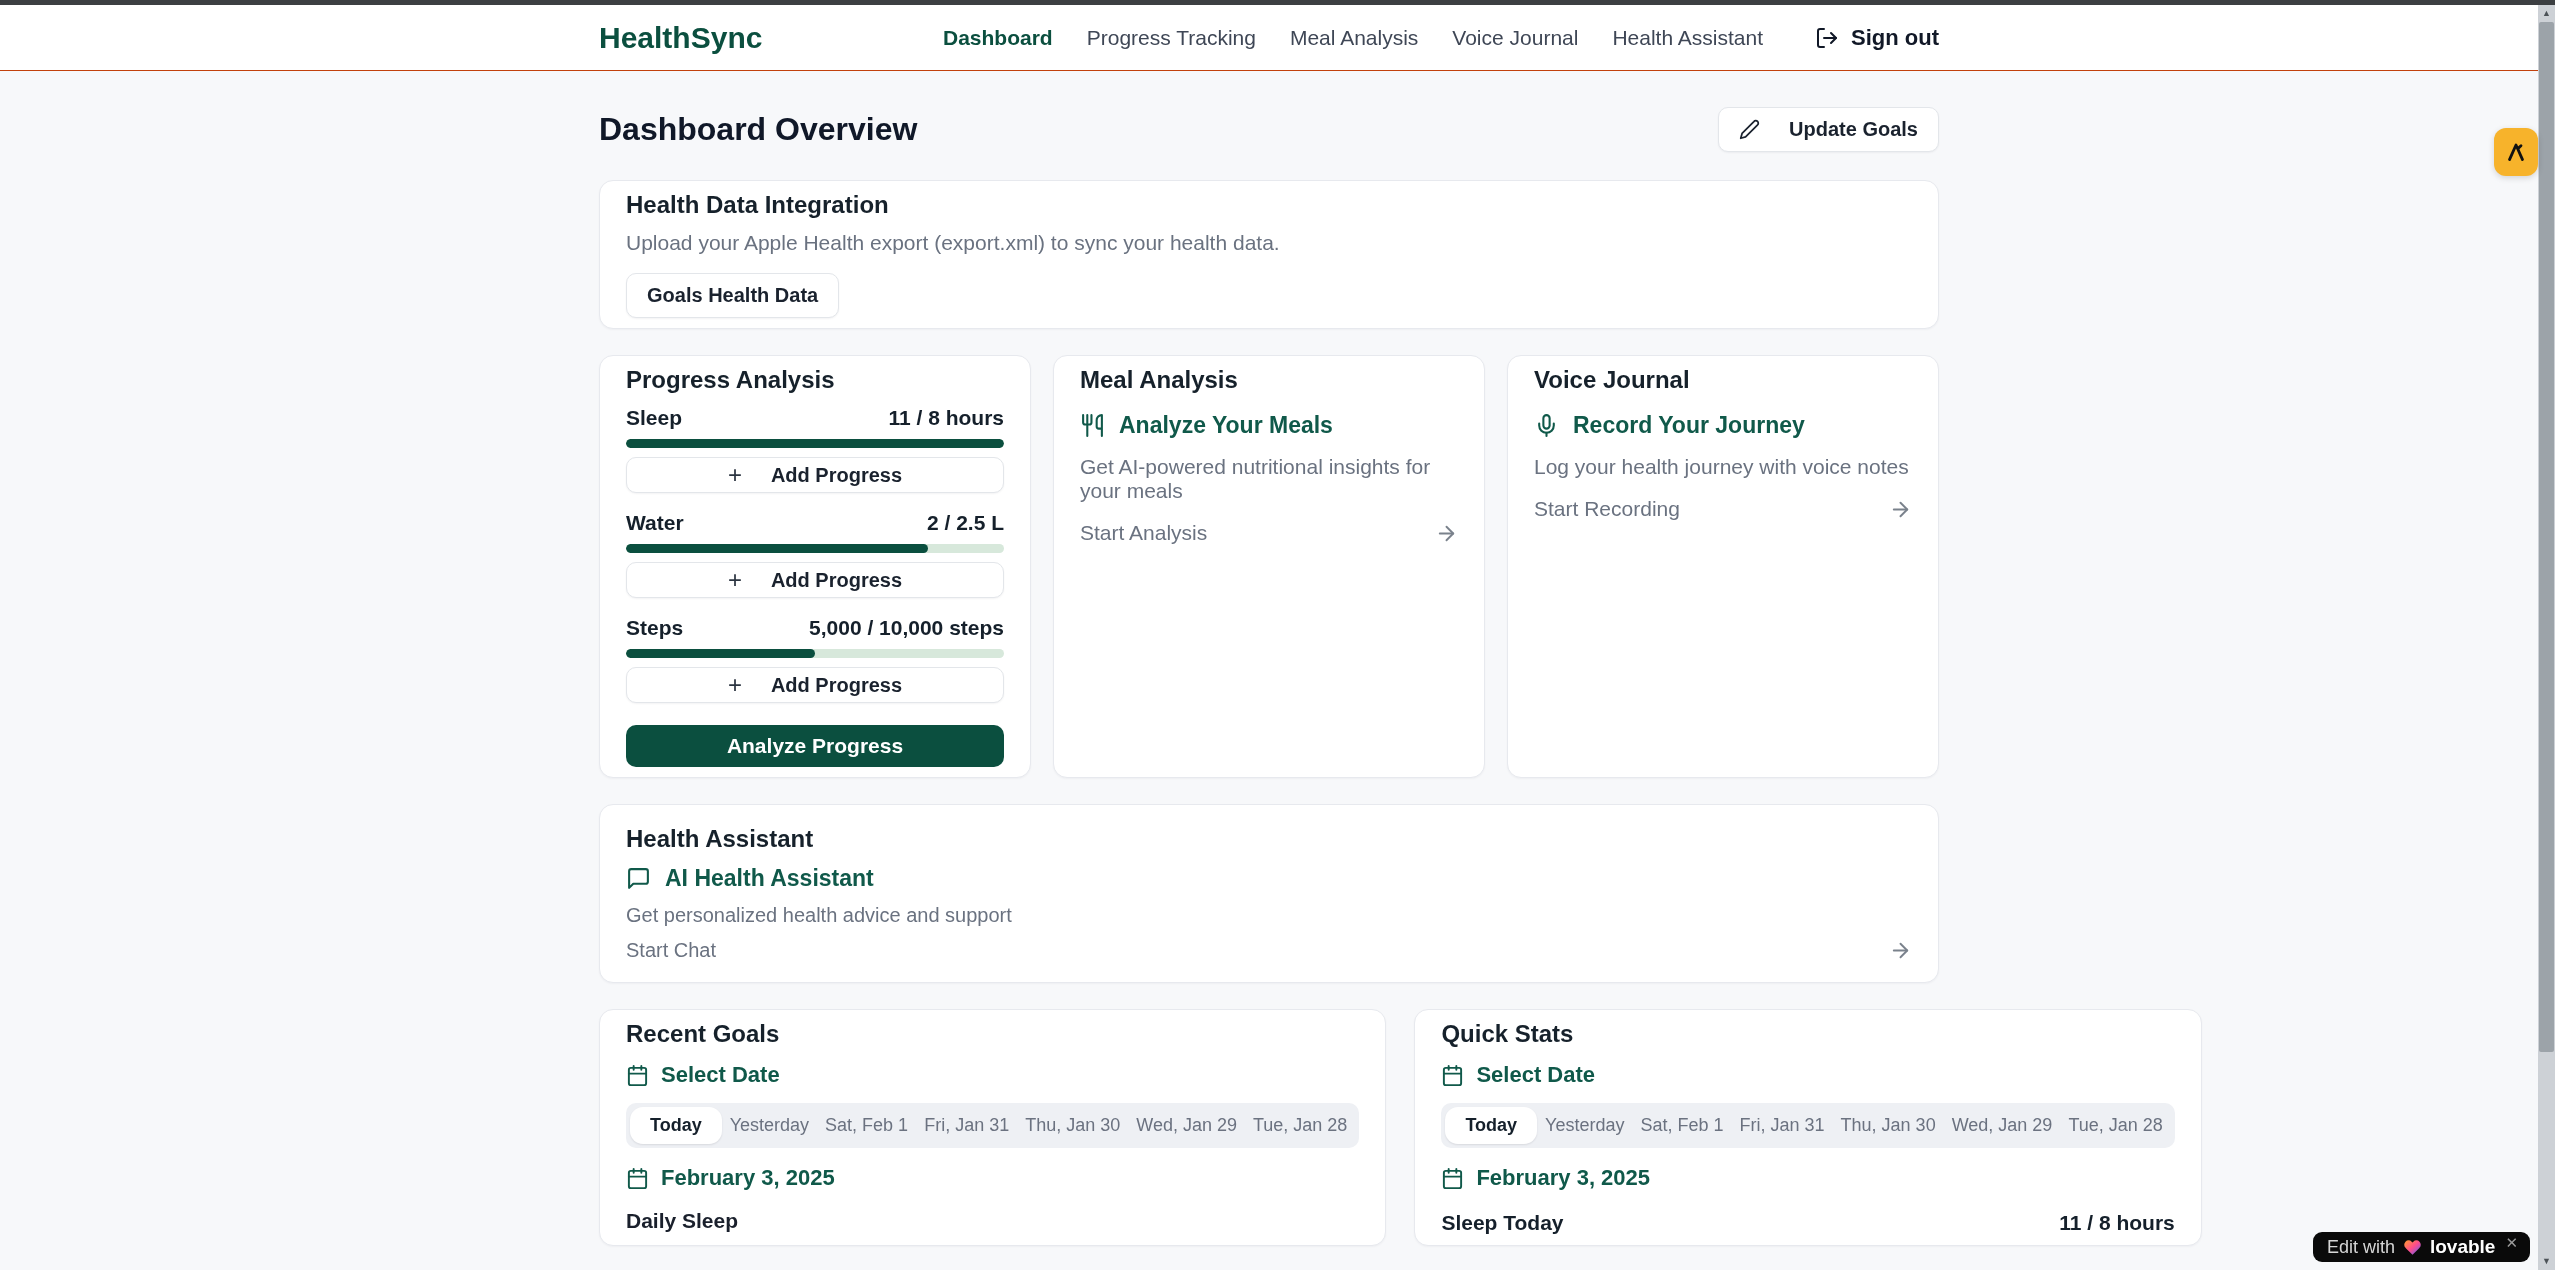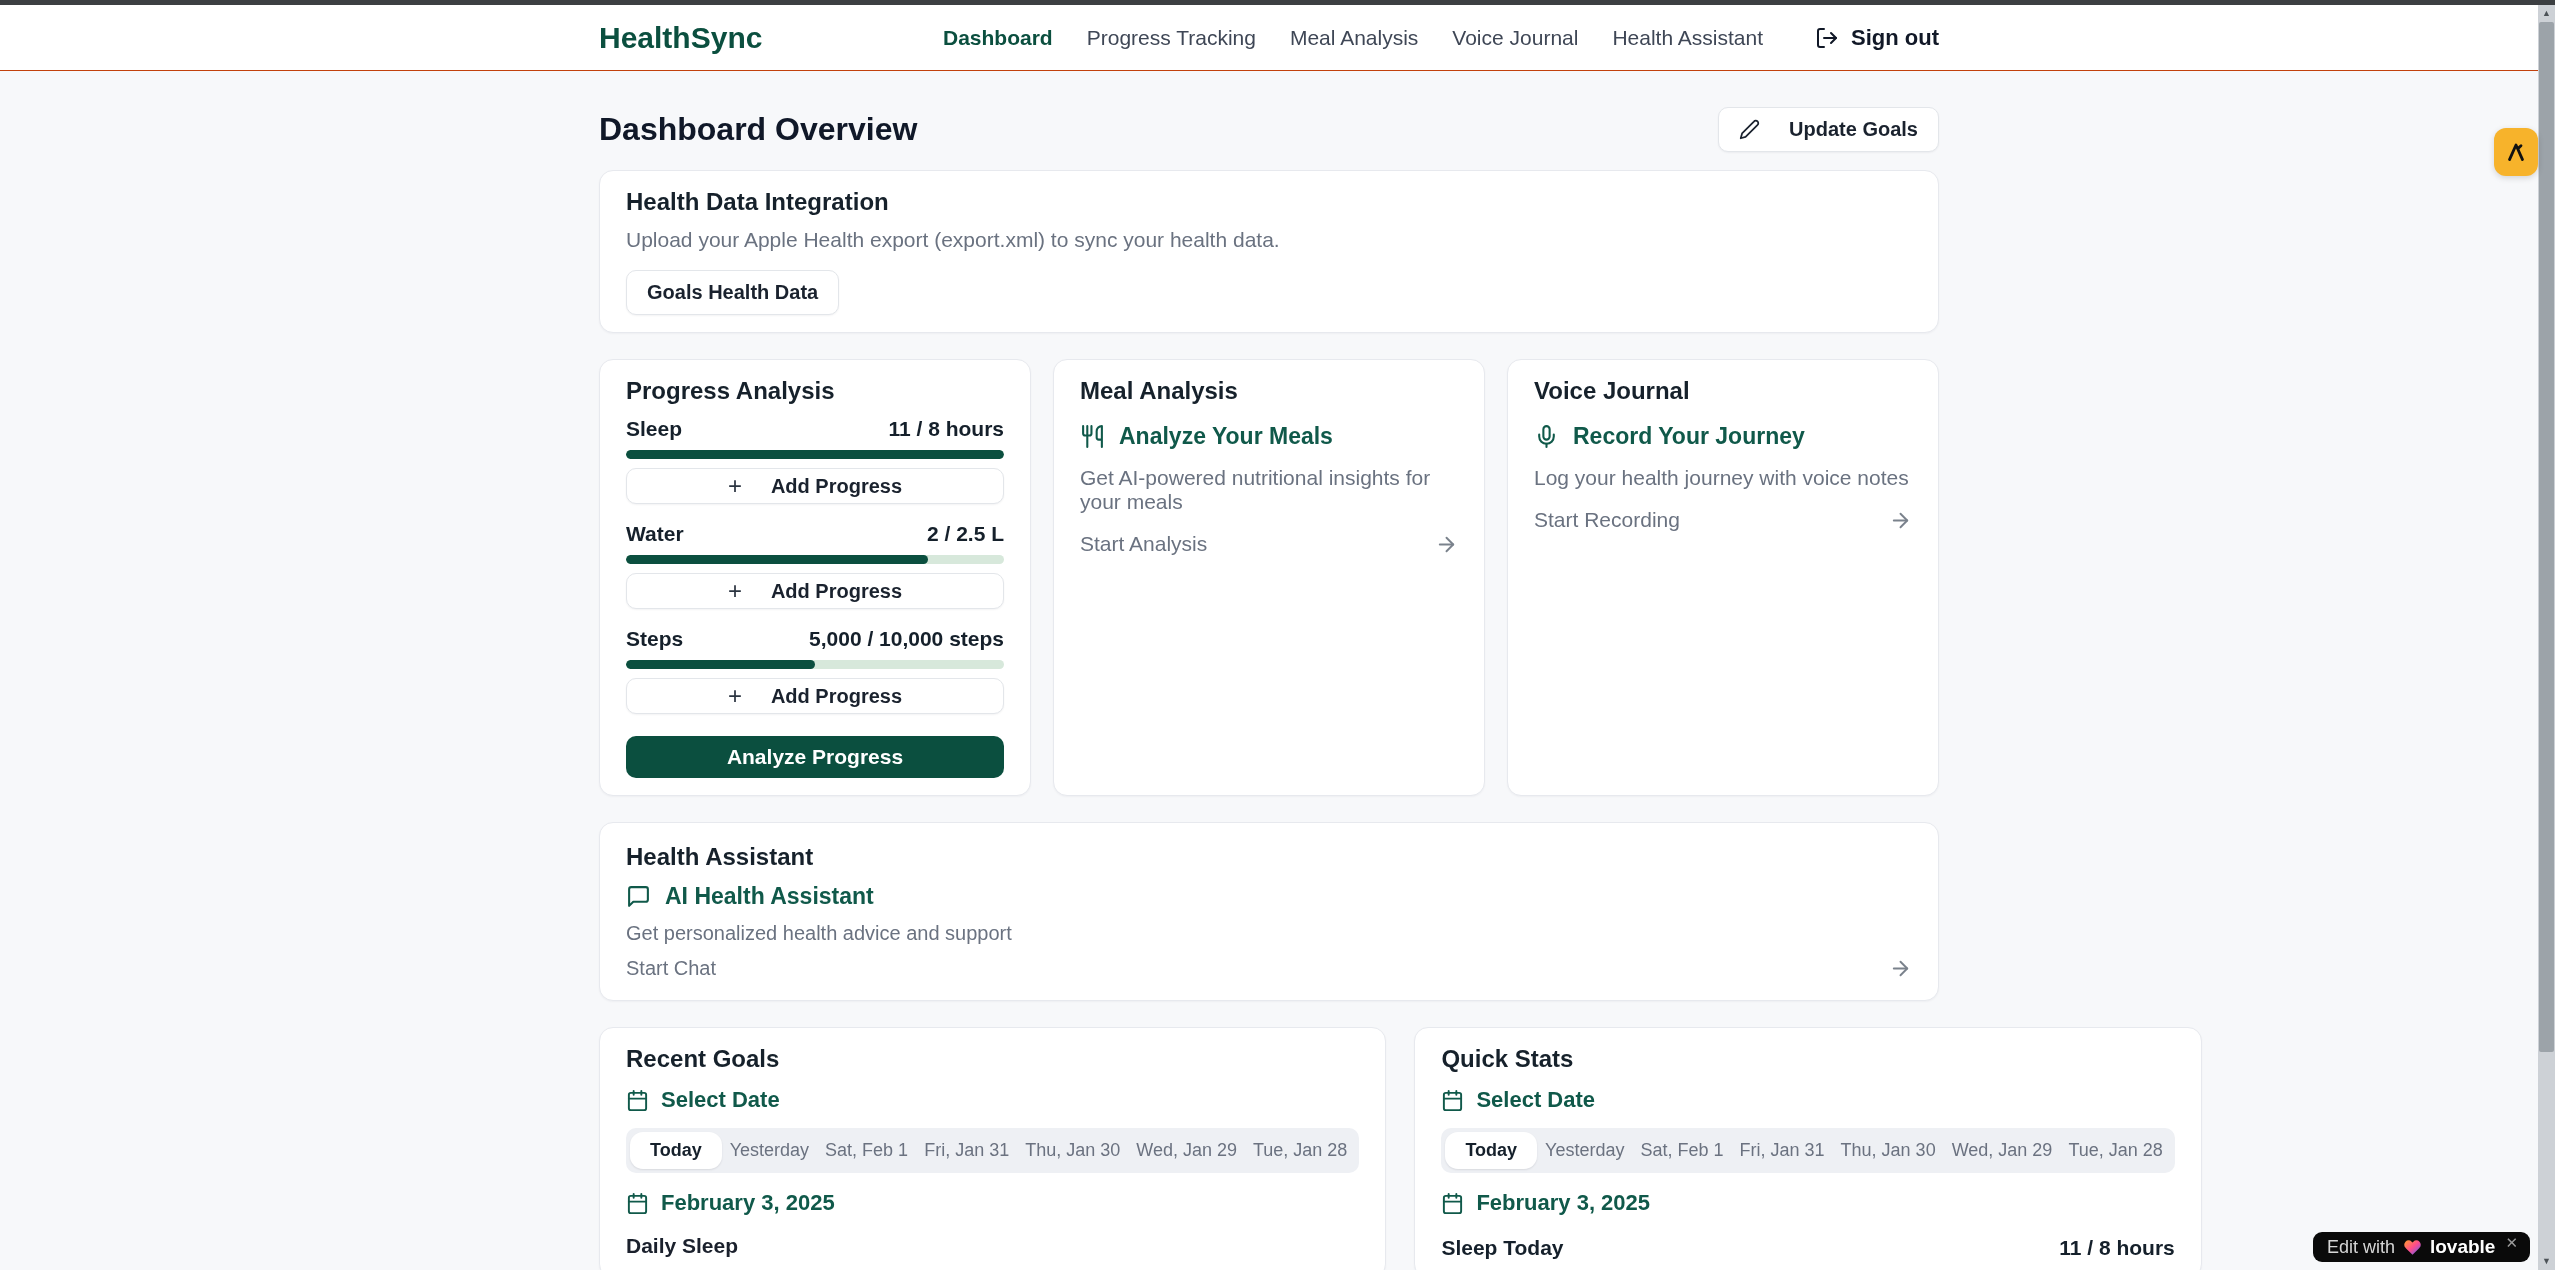--- a/index.html
+++ b/index.html
@@ -21,27 +21,27 @@
   .header-inner { width:1340px; height:100%; margin:0 auto; display:flex; align-items:center; justify-content:space-between; }
   .logo { font-size:30px; font-weight:700; color:#0b4f3f; cursor:pointer; }
   nav { display:flex; align-items:center; gap:34px; }
   .nav-link { font-size:21px; color:#3f4756; cursor:pointer; text-decoration:none; }
   .nav-link.active { color:#0b4f3f; font-weight:600; }
   .signout { display:flex; align-items:center; gap:12px; background:none; border:none; font-family:inherit; font-size:22px; font-weight:700; color:#111827; cursor:pointer; margin-left:18px; }
   .signout svg { width:24px; height:24px; stroke:#111827; }
 
   main { width:1340px; margin:0 auto; padding-top:36px; }
 
-  .page-head { display:flex; align-items:center; justify-content:space-between; margin-bottom:18px; }
+  .page-head { display:flex; align-items:center; justify-content:space-between; margin-bottom:28px; }
   h1 { font-size:32px; font-weight:700; color:#101828; }
 
   .btn-outline { display:inline-flex; align-items:center; justify-content:center; gap:29px; background:#fff; border:1px solid #e3e6ea; border-radius:10px; padding:10px 20px; font-family:inherit; font-size:20px; font-weight:600; color:#1a222e; cursor:pointer; box-shadow:0 1px 2px rgba(16,24,40,.05); white-space:nowrap; }
   .btn-outline svg { width:21px; height:21px; stroke:#1a222e; }
 
-  .card { background:#fff; border:1px solid #e7e9ee; border-radius:14px; padding:17px 26px; box-shadow:0 1px 2px rgba(16,24,40,.04); }
+  .card { background:#fff; border:1px solid #e7e9ee; border-radius:14px; padding:10px 26px; box-shadow:0 1px 2px rgba(16,24,40,.04); }
   .card h2 { font-size:24px; font-weight:700; color:#16212b; }
 
   .muted { color:#6a7280; font-size:21px; }
 
   
   .hd-desc { margin-top:12px; }
   .hd-btn { margin-top:18px; }
 
   .grid3 { display:grid; grid-template-columns:repeat(3,1fr); gap:22px; margin-top:26px; }
   .grid2 { display:grid; grid-template-columns:1fr 1fr; gap:28px; margin-top:26px; }

